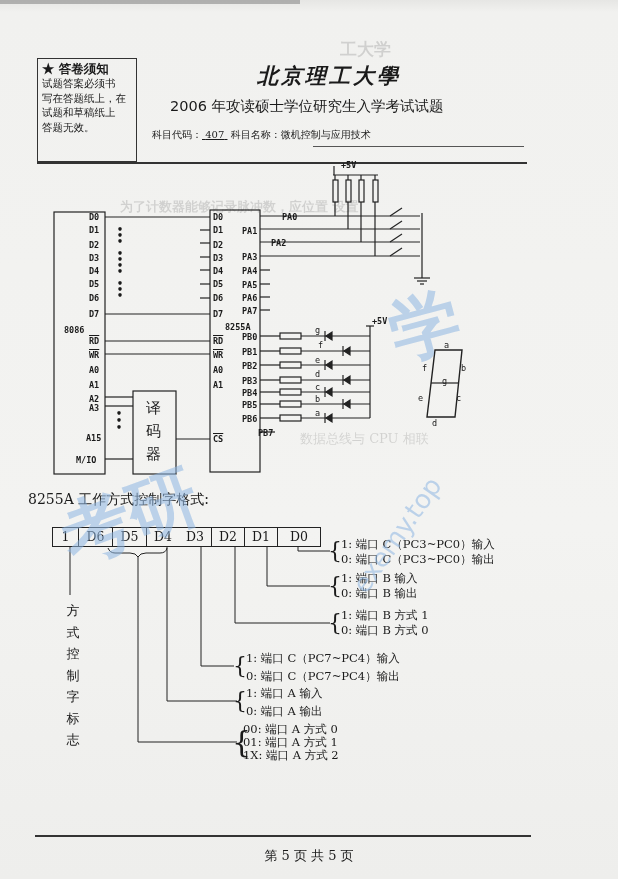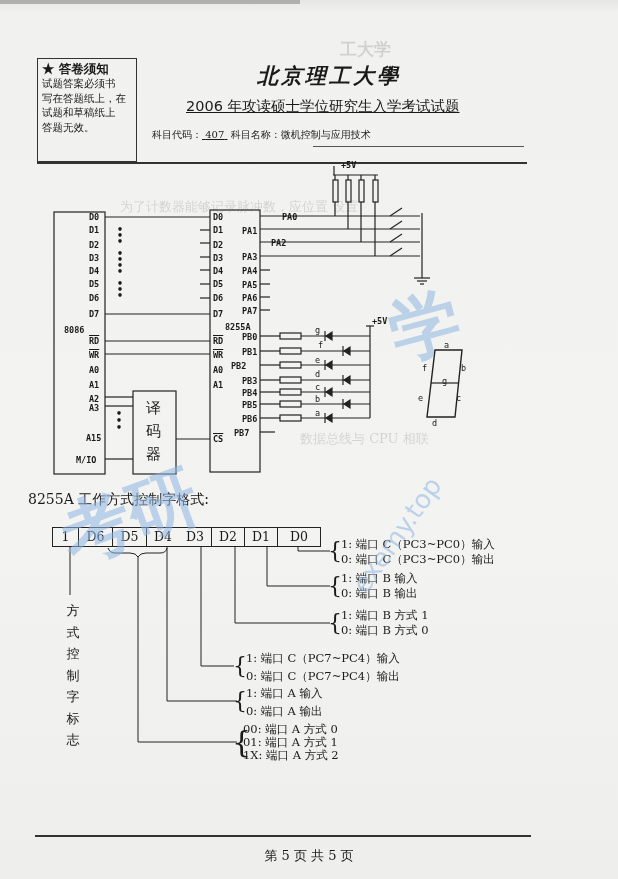--- a/index.html
+++ b/index.html
@@ -7,21 +7,21 @@
        font-family:"DejaVu Serif","Liberation Serif",serif;color:#1a1a1a;}
   .page{position:absolute;left:0;top:0;width:618px;height:879px;
         background:linear-gradient(180deg,#e6e6e4 0,#f1f1ef 12px,#f3f3f1 60%,#eeeeec 100%);}
   .topshade{position:absolute;left:0;top:0;width:300px;height:4px;background:#777;opacity:.5;}
   .notice{position:absolute;left:37px;top:58px;width:100px;height:104px;border:1px solid #333;
           font-size:11px;line-height:15px;padding:2px 4px;box-sizing:border-box;}
   .notice .ttl{font-size:12.5px;font-weight:bold;}
   .notice .body{font-size:10.5px;line-height:14.5px;}
   .uni{position:absolute;left:0;width:618px;top:62px;text-align:center;font-size:21px;
        font-weight:bold;font-style:italic;letter-spacing:3px;padding-left:40px;box-sizing:border-box;}
-  .exam{position:absolute;left:186px;top:97px;font-family:"DejaVu Sans","Liberation Sans",sans-serif;font-size:14.5px;text-decoration:underline;}
+  .exam{position:absolute;left:170px;top:97px;font-family:"DejaVu Sans","Liberation Sans",sans-serif;font-size:14.5px;}
   .subject{position:absolute;left:152px;top:128px;font-size:10px;}
   .subject .u{text-decoration:underline;}
   .subj-line{position:absolute;left:313px;top:146px;width:211px;height:1px;background:#555;}
   .hdr-rule{position:absolute;left:37px;top:162px;width:490px;height:2px;background:#333;}
   .ghost{position:absolute;color:#000;opacity:.13;font-size:13px;white-space:nowrap;}
   .mono{font-family:"DejaVu Sans Mono","Liberation Mono",monospace;font-size:8.5px;font-weight:bold;}
   .lbl{position:absolute;}
   .fmt-title{position:absolute;left:28px;top:491px;font-size:14px;}
   .cell-row{position:absolute;left:52px;top:527px;height:18px;border:1px solid #222;display:flex;}
   .cell{border-right:1px solid #222;font-size:12.5px;text-align:center;line-height:18px;box-sizing:border-box;}
@@ -33,21 +33,21 @@
   .wm{position:absolute;color:#8fb7e3;opacity:.55;font-weight:bold;}
   svg{position:absolute;left:0;top:0;}
 </style>
 </head>
 <body>
 
 <div class="page">
   <div class="topshade"></div>
 
   <div class="ghost" style="left:340px;top:38px;font-size:17px;font-weight:bold;">工大学</div>
-  <div class="ghost" style="left:120px;top:198px;">为了计数器能够记录脉冲数，应位置 设置</div>
+  <div class="ghost" style="left:120px;top:198px;font-weight:bold;">为了计数器能够记录脉冲数，应位置 设置</div>
   <div class="ghost" style="left:300px;top:430px;">数据总线与 CPU 相联</div>
 
   <div class="notice">
     <div class="ttl"><span>★ </span><span>答卷须知</span></div>
     <div class="body">
       <div>试题答案必须书</div>
       <div>写在答题纸上，在</div>
       <div>试题和草稿纸上</div>
       <div>答题无效。</div>
     </div>
@@ -215,26 +215,26 @@
   <div class="mono lbl" style="left:242px;top:226px;">PA1</div>
   <div class="mono lbl" style="left:242px;top:238px;padding-left:29px;">PA2</div>
   <div class="mono lbl" style="left:242px;top:252px;">PA3</div>
   <div class="mono lbl" style="left:242px;top:266px;">PA4</div>
   <div class="mono lbl" style="left:242px;top:280px;">PA5</div>
   <div class="mono lbl" style="left:242px;top:293px;">PA6</div>
   <div class="mono lbl" style="left:242px;top:306px;">PA7</div>
 
   <div class="mono lbl" style="left:242px;top:332px;">PB0</div>
   <div class="mono lbl" style="left:242px;top:347px;">PB1</div>
-  <div class="mono lbl" style="left:231px;top:361px;">PB2</div>
+  <div class="mono lbl" style="left:242px;top:361px;">PB2</div>
   <div class="mono lbl" style="left:242px;top:376px;">PB3</div>
   <div class="mono lbl" style="left:242px;top:388px;">PB4</div>
   <div class="mono lbl" style="left:242px;top:400px;">PB5</div>
   <div class="mono lbl" style="left:242px;top:414px;text-align:right;">PB6</div>
-  <div class="mono lbl" style="left:234px;top:428px;">PB7</div>
+  <div class="mono lbl" style="left:258px;top:428px;">PB7</div>
 
   <div class="mono lbl" style="left:341px;top:160px;">+5V</div>
   <div class="mono lbl" style="left:372px;top:316px;">+5V</div>
 
   <div class="mono lbl" style="left:315px;top:325px;font-weight:normal;">g</div>
   <div class="mono lbl" style="left:318px;top:340px;font-weight:normal;">f</div>
   <div class="mono lbl" style="left:315px;top:355px;font-weight:normal;">e</div>
   <div class="mono lbl" style="left:315px;top:369px;font-weight:normal;">d</div>
   <div class="mono lbl" style="left:315px;top:382px;font-weight:normal;">c</div>
   <div class="mono lbl" style="left:315px;top:394px;font-weight:normal;">b</div>

